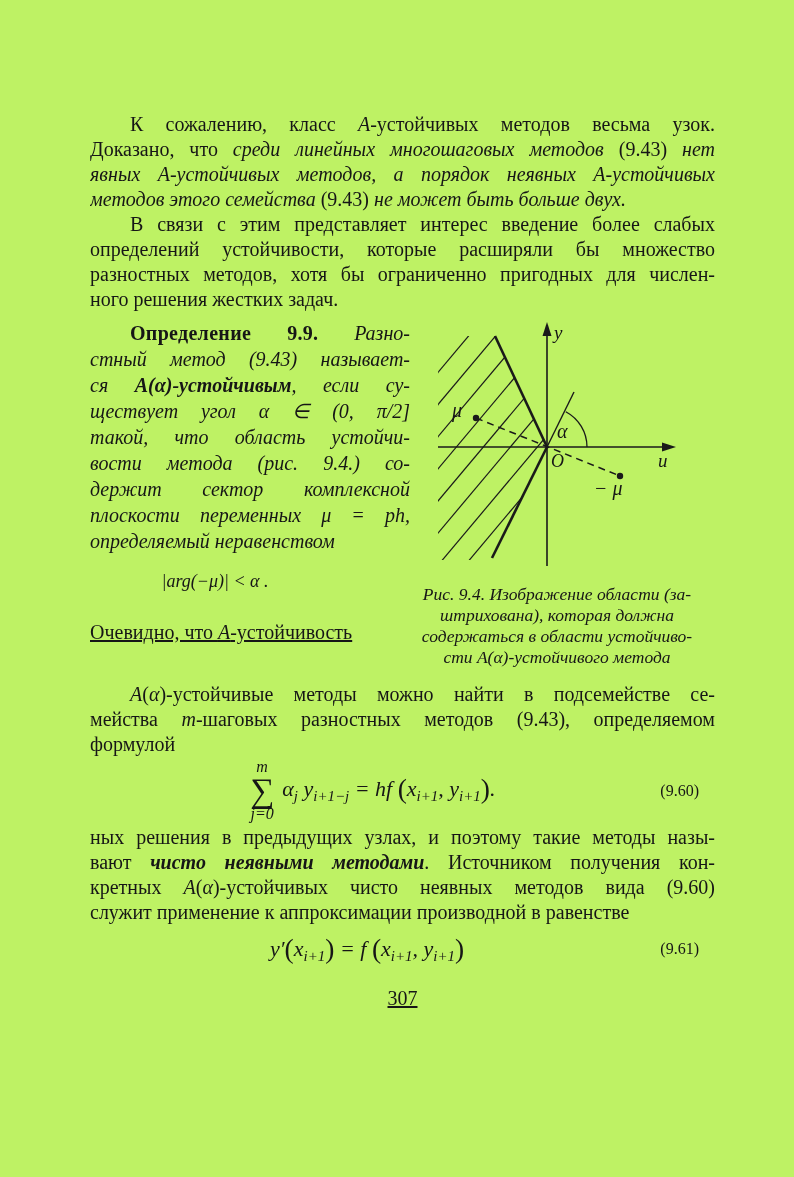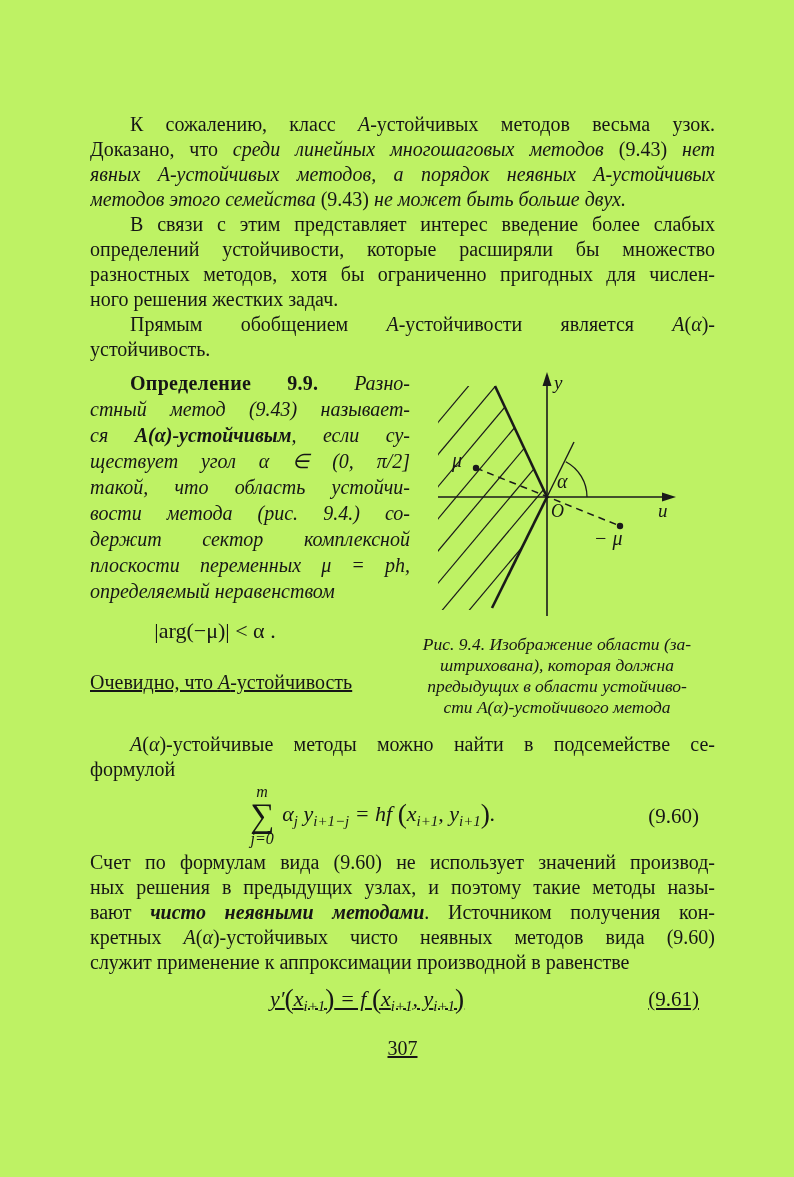--- a/index.html
+++ b/index.html
@@ -17,45 +17,45 @@
   .ln.last { text-align-last:left; }
   .ln.indent { text-indent:40px; }
 
   
   .cols { display:flex; margin-top:8px; }
   .col-left { width:320px; flex:0 0 320px; }
   .col-right { width:305px; flex:0 0 305px; margin-left:0; }
   .def .ln { font-style:italic; line-height:26px; }
   .def .ln b.rm { font-style:normal; letter-spacing:0.3px; }
   .formula-arg {
-    margin-top:10px; height:34px; line-height:34px; font-size:22px;
-    text-align:center; padding-right:70px;
+    margin-top:10px; height:34px; line-height:34px; font-size:18px;
+    font-style:italic; text-align:center; padding-right:70px;
   }
   .obvious { margin-top:20px;text-decoration:underline; }
   .obvious .ln { line-height:28px; }
 
   .figure-wrap { margin-left:12px; }
   .caption { margin-top:10px; margin-left:-14px; width:322px; }
   .caption .ln {
     font-style:italic; font-size:17.5px; line-height:21px;
     text-align:left; text-align-last:center; white-space:nowrap;
   }
 
   .p4 { margin-top:14px; }
   .p5 { }
 
   .formula-row {
     display:flex; align-items:center; margin:2px 0 2px 0; min-height:58px;
   }
   .formula-row .math { font-size:22px; font-style:italic; white-space:nowrap; }
   .formula-row .eqnum {
-    margin-left:auto; margin-right:16px; font-size:21px; font-style:normal;
+    margin-left:auto; margin-right:16px; font-size:16px; font-style:normal;
   }
   .f960 .math { margin-left:160px; }
-  .f961 { min-height:36px; margin-top:6px;text-decoration:underline; }
+  .f961 { min-height:36px; margin-top:6px; }
   .f961 .math { margin-left:180px; }
 
   sub { font-size:0.68em; line-height:0; }
   .bp { font-size:1.25em; font-style:normal; vertical-align:-0.08em; }
 
   .sum { display:inline-flex; flex-direction:column; align-items:center;
          vertical-align:middle; line-height:1; margin-right:8px; }
   .sum .sigma { font-size:34px; font-style:normal; line-height:0.9; }
   .sum .lim { font-size:16px; font-style:italic; line-height:1.05; }
 
@@ -77,24 +77,20 @@
       <div class="ln last"><i>методов этого семейства</i> (9.43) <i>не может быть больше двух.</i></div>
     </div>
 
     <div class="par">
       <div class="ln indent">В связи с этим представляет интерес введение более слабых</div>
       <div class="ln">определений устойчивости, которые расширяли бы множество</div>
       <div class="ln">разностных методов, хотя бы ограниченно пригодных для числен-</div>
       <div class="ln last">ного решения жестких задач.</div>
     </div>
 
-    <div class="par">
-      <div class="ln indent">Прямым обобщением <i>А</i>-устойчивости является <i>А</i>(<i>α</i>)-</div>
-      <div class="ln last">устойчивость.</div>
-    </div>
 
     <div class="cols">
 
       <div class="col-left">
         <div class="def">
           <div class="ln indent"><b class="rm">Определение 9.9.</b> Разно-</div>
           <div class="ln">стный метод (9.43) называет-</div>
           <div class="ln">ся <b>А(α)-устойчивым</b>, если су-</div>
           <div class="ln">ществует угол α ∈ (0, π/2]</div>
           <div class="ln">такой, что область устойчи-</div>
@@ -143,44 +139,44 @@
             <text x="236" y="147" font-size="19" font-style="italic">u</text>
             <text x="129" y="147" font-size="18" font-style="italic">O</text>
             <text x="135" y="118" font-size="20" font-style="italic">α</text>
             <text x="30" y="97" font-size="20" font-style="italic">μ</text>
             <text x="172" y="175" font-size="20" font-style="italic">− μ</text>
           </svg>
         </div>
         <div class="caption">
           <div class="ln">Рис. 9.4. Изображение области (за-</div>
           <div class="ln">штрихована), которая должна</div>
-          <div class="ln">предыдущих в области устойчиво-</div>
+          <div class="ln">содержаться в области устойчиво-</div>
           <div class="ln">сти А(α)-устойчивого метода</div>
         </div>
       </div>
     </div>
 
     <div class="par p4">
       <div class="ln indent"><i>А</i>(<i>α</i>)-устойчивые методы можно найти в подсемействе се-</div>
+      <div class="ln">мейства <i>m</i>-шаговых разностных методов (9.43), определяемом</div>
       <div class="ln last">формулой</div>
     </div>
 
     <div class="formula-row f960">
       <span class="math">
         <span class="sum">
           <span class="lim top">m</span>
           <span class="sigma">∑</span>
           <span class="lim bot">j=0</span>
         </span><span>α<sub>j</sub> y<sub>i+1−j</sub> = hf <span class="bp">(</span>x<sub>i+1</sub>, y<sub>i+1</sub><span class="bp">)</span>.</span>
       </span>
       <span class="eqnum">(9.60)</span>
     </div>
 
     <div class="par p5">
-      <div class="ln">Счет по формулам вида (9.60) не использует значений производ-</div>
       <div class="ln">ных решения в предыдущих узлах, и поэтому такие методы назы-</div>
       <div class="ln">вают <b><i>чисто неявными методами</i></b>. Источником получения кон-</div>
       <div class="ln">кретных <i>А</i>(<i>α</i>)-устойчивых чисто неявных методов вида (9.60)</div>
       <div class="ln last">служит применение к аппроксимации производной в равенстве</div>
     </div>
 
     <div class="formula-row f961">
       <span class="math">y′<span class="bp">(</span>x<sub>i+1</sub><span class="bp">)</span> = f <span class="bp">(</span>x<sub>i+1</sub>, y<sub>i+1</sub><span class="bp">)</span></span>
       <span class="eqnum">(9.61)</span>
     </div>

